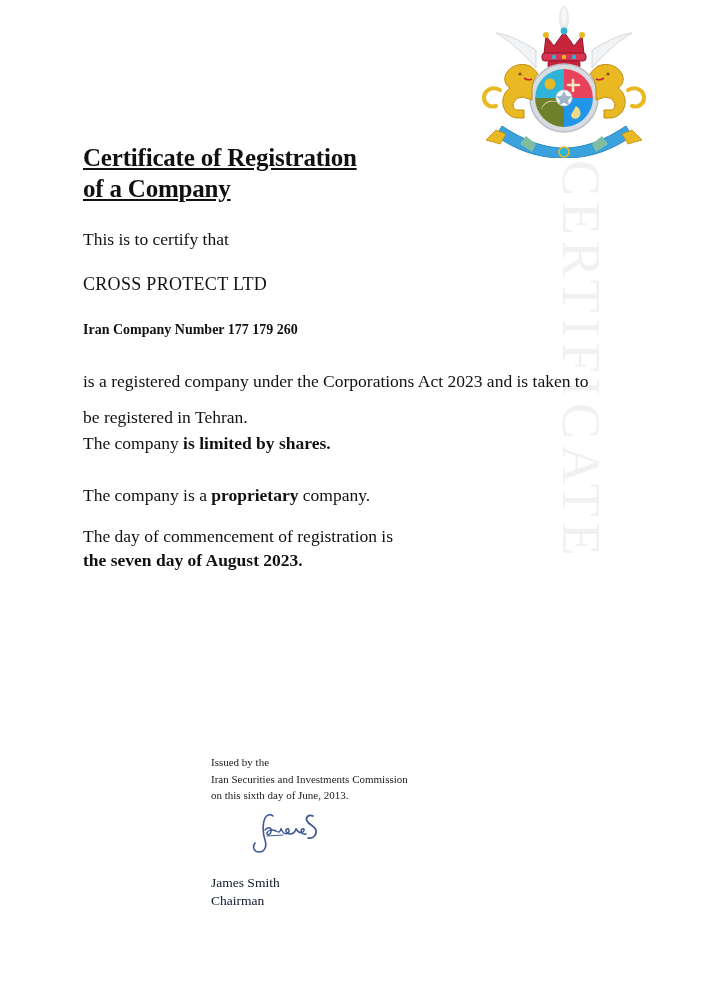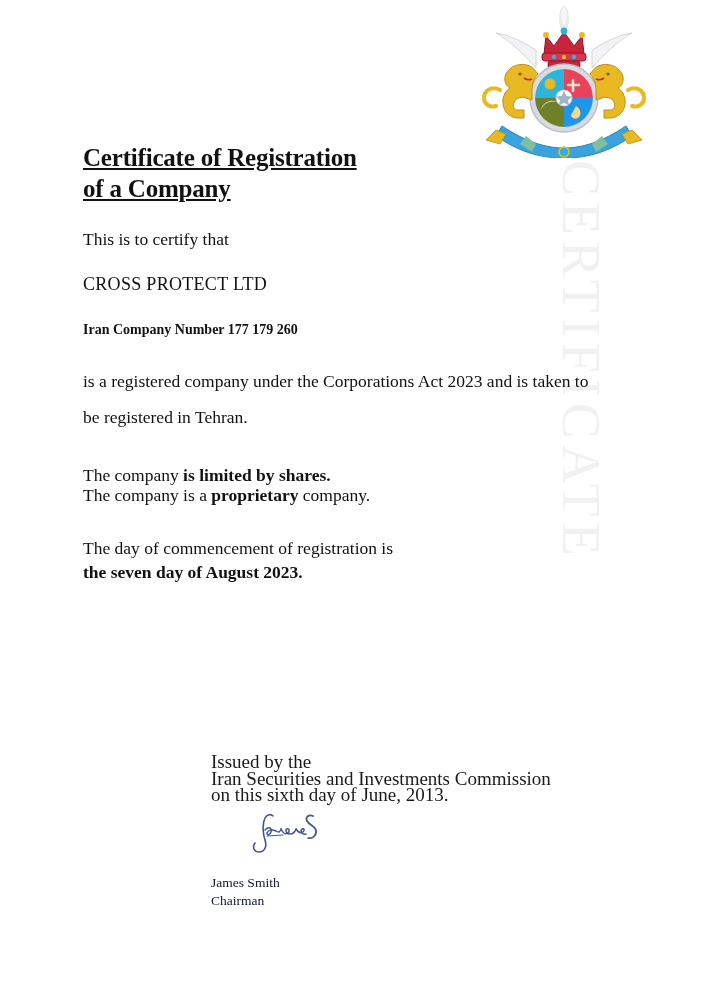--- a/index.html
+++ b/index.html
@@ -65,32 +65,32 @@
   .block {
     position: absolute;
     left: 83px;
     font-size: 17.5px;
     line-height: 23px;
   }
   .certify   { top: 228px; text-align: right; }
   .company   { top: 273px; font-weight: normal; font-size: 18px; letter-spacing: 0.3px; }
   .regnum    { top: 318px; font-weight: bold; font-size: 14px; }
   .para-act  { top: 363px; width: 520px; line-height: 36px; }
-  .para-lim  { top: 464px; text-align: right; }
+  .para-lim  { top: 432px; text-align: right; }
   .para-prop { top: 484px; }
-  .para-day  { top: 536px; line-height: 24px; font-family: Liberation Serif, serif; }
+  .para-day  { top: 524px; line-height: 24px; font-family: Liberation Serif, serif; }
 
   .b { font-weight: bold; }
 
   
   .issuer {
     position: absolute;
     left: 211px;
     top: 754px;
-    font-size: 19px;
+    font-size: 11px;
     line-height: 16.5px;
     color: #1a1a1a;
   }
   .sig {
     position: absolute;
     left: 243px;
     top: 808px;
     width: 90px;
     height: 48px;
   }

